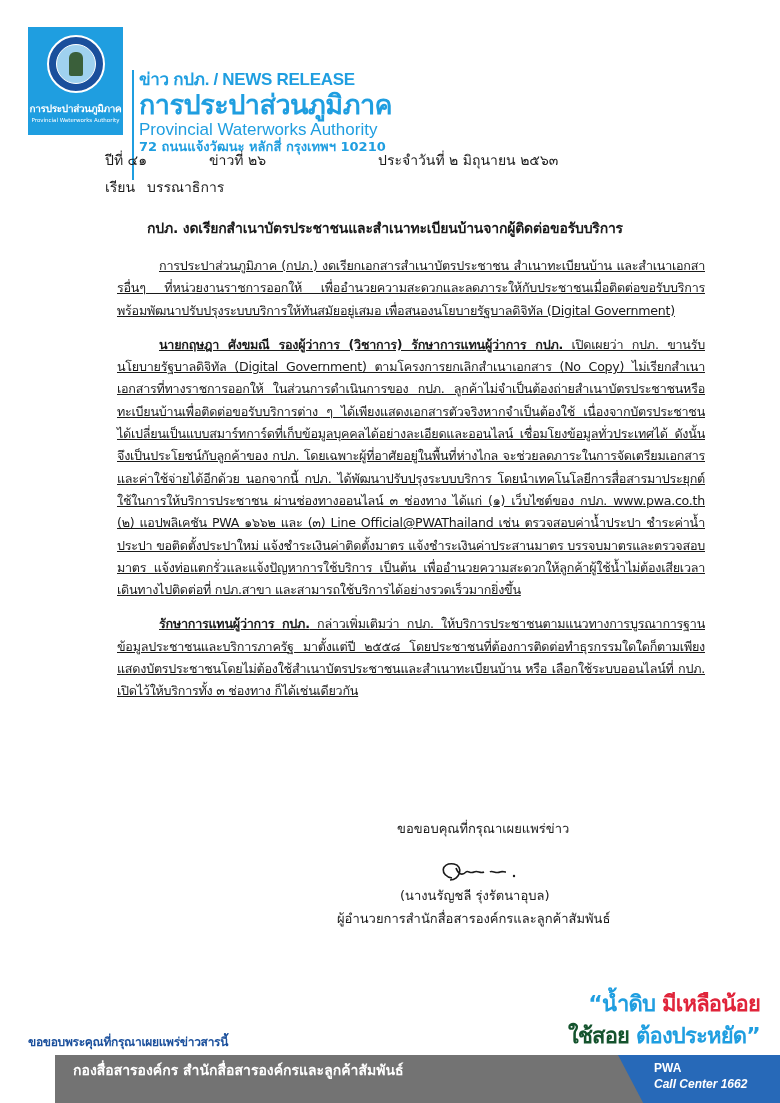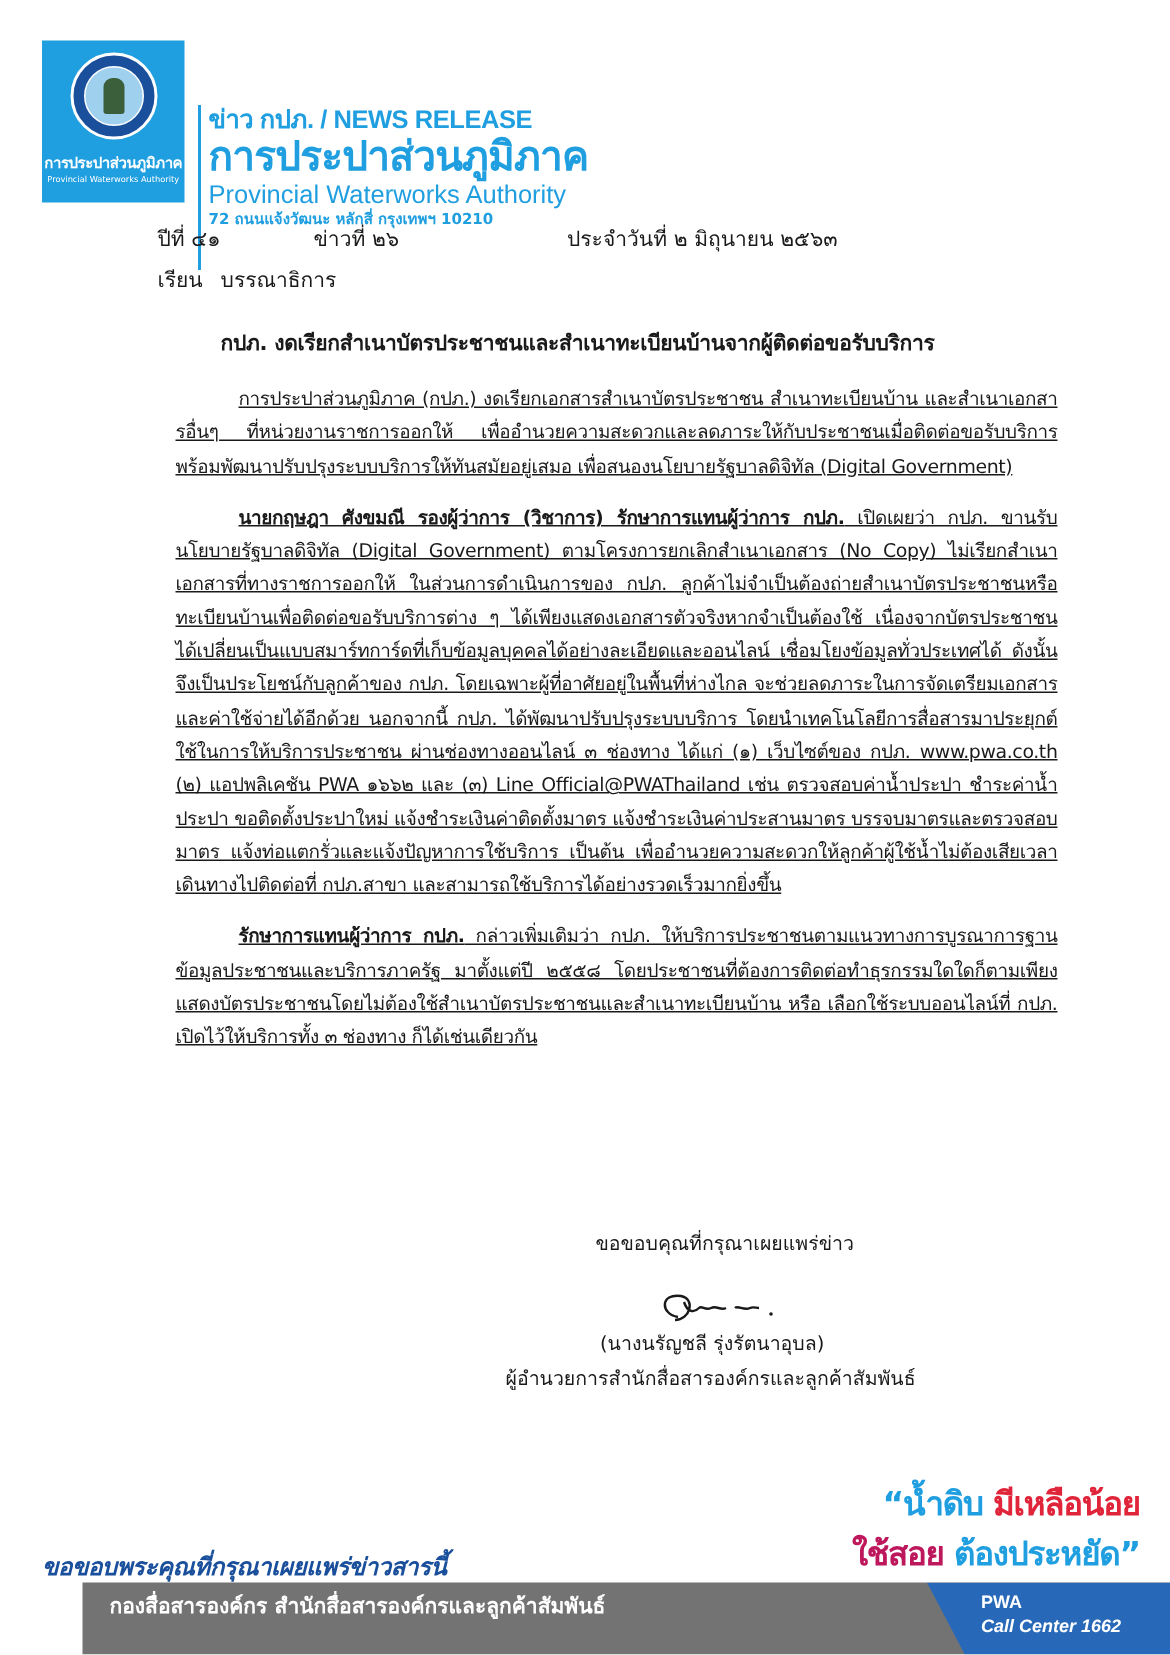--- a/index.html
+++ b/index.html
@@ -24,42 +24,42 @@
   .logo-th { margin-top: 8px; color: #ffffff; font-size: 10px; font-weight: bold; letter-spacing: -0.3px; white-space: nowrap; }
   .logo-en { color: #ffffff; font-size: 5.5px; white-space: nowrap; margin-top: 1px; }
 
   .header-text { position: absolute; left: 132px; top: 22px; border-left: 2px solid #1f9ee0; padding-left: 5px; height: 110px; margin-top: 48px; }
   .hdr-news { color: #1f9ee0; font-size: 17px; font-weight: bold; line-height: 20px; font-family: "Liberation Sans", sans-serif; letter-spacing: -0.3px; }
   .hdr-org-th { color: #1f9ee0; font-size: 27px; font-weight: bold; line-height: 30px; letter-spacing: -0.5px; }
   .hdr-org-en { color: #1f9ee0; font-size: 17px; line-height: 20px; font-family: "Liberation Sans", sans-serif; }
   .hdr-web { color: #1f9ee0; font-size: 15px; line-height: 18px; font-family: "Liberation Sans", sans-serif; }
   .hdr-web .sep { margin: 0 3px; }
   .hdr-web .cc { font-size: 12.5px; }
-  .hdr-addr { color: #1f9ee0; font-size: 10px; font-weight: bold; line-height: 14px; }
+  .hdr-addr { color: #1f9ee0; font-size: 13px; font-weight: bold; line-height: 14px; }
 
   
   .meta-row { position: absolute; left: 105px; top: 150px; font-size: 14px; line-height: 20px; width: 600px; }
   .meta-row span { position: absolute; white-space: nowrap; }
   .to-row { position: absolute; left: 105px; top: 177px; font-size: 14px; line-height: 20px; white-space: nowrap; }
   .to-row .to-val { margin-left: 12px; }
 
   .headline { position: absolute; left: 147px; top: 217px; font-size: 14px; font-weight: bold; white-space: nowrap; letter-spacing: -0.2px; }
 
   .body-text { position: absolute; left: 105px; top: 243px; width: 612px; font-size: 12.6px; line-height: 22.3px; text-align: justify; letter-spacing: -0.25px; }
   .body-text p { margin: 12px; text-decoration: underline; }
   .body-text .indent { text-indent: 42px; }
   .body-text b { font-weight: bold; }
 
   .thanks { position: absolute; left: 397px; top: 818px; font-size: 13px; white-space: nowrap; }
   .signature { position: absolute; left: 438px; top: 858px; width: 80px; height: 30px; }
   .signer-name { position: absolute; left: 400px; top: 885px; font-size: 13px; white-space: nowrap; }
   .signer-title { position: absolute; left: 337px; top: 908px; font-size: 13px; white-space: nowrap; }
 
   
-  .footer-thanks { position: absolute; left: 28px; top: 1032px; color: #1a4f9c; font-size: 16px; font-weight: bold; white-space: nowrap; font-style: italic; letter-spacing: -0.3px; }
+  .footer-thanks { position: absolute; left: 28px; top: 1032px; color: #1a4f9c; font-size: 12px; font-weight: bold; white-space: nowrap; letter-spacing: -0.3px; }
   .slogan { position: absolute; left: 560px; top: 990px; font-size: 22px; font-weight: bold; line-height: 28px; text-align: right; width: 200px; letter-spacing: -0.8px; }
   .slogan .blue { color: #1f9ee0; }
   .slogan .red { color: #e0243a; }
   .slogan-line2 { position: absolute; left: 520px; top: 1018px; width: 240px; font-size: 22px; font-weight: bold; text-align: right; letter-spacing: -0.8px; }
 
   .footer-band { position: absolute; left: 10px; top: 1055px; width: 770px; height: 48px; background: #737373; overflow: hidden; margin-left: 45px; }
   .footer-band .dept { position: absolute; left: 18px; top: 4px; color: #ffffff; font-size: 14px; font-weight: bold; white-space: nowrap; }
   .footer-band .phone { position: absolute; left: 18px; top: 28px; color: #dff1fb; font-size: 11px; white-space: nowrap; }
   .cc-panel { position: absolute; left: 600px; top: 1055px; width: 180px; height: 48px; background: #2769b8; clip-path: polygon(10% 0, 100% 0, 100% 100%, 24% 100%); }
   .cc-panel .l1 { position: absolute; left: 54px; top: 6px; color: #ffffff; font-size: 12px; font-weight: bold; font-family: "Liberation Sans", sans-serif; }
@@ -108,21 +108,21 @@
   <circle cx="76" cy="18" r="1.2" fill="#1a1a1a"></circle>
 </svg>
 <div class="signer-name">(นางนรัญชลี รุ่งรัตนาอุบล)</div>
 <div class="signer-title">ผู้อำนวยการสำนักสื่อสารองค์กรและลูกค้าสัมพันธ์</div>
 
 <div class="slogan">
   <span class="blue">“น้ำดิบ</span>
   <span class="red">มีเหลือน้อย</span>
 </div>
 <div class="slogan-line2">
-  <span class="red" style="color:#be185d">ใช้สอย</span>
+  <span class="red" style="color:#14532d">ใช้สอย</span>
   <span class="blue" style="color:#1f9ee0">ต้องประหยัด”</span>
 </div>
 
 <div class="footer-thanks">ขอขอบพระคุณที่กรุณาเผยแพร่ข่าวสารนี้</div>
 
 <div class="footer-band">
   <div class="dept">กองสื่อสารองค์กร สำนักสื่อสารองค์กรและลูกค้าสัมพันธ์</div>
 </div>
 <div class="cc-panel">
   <div class="l1">PWA</div>

